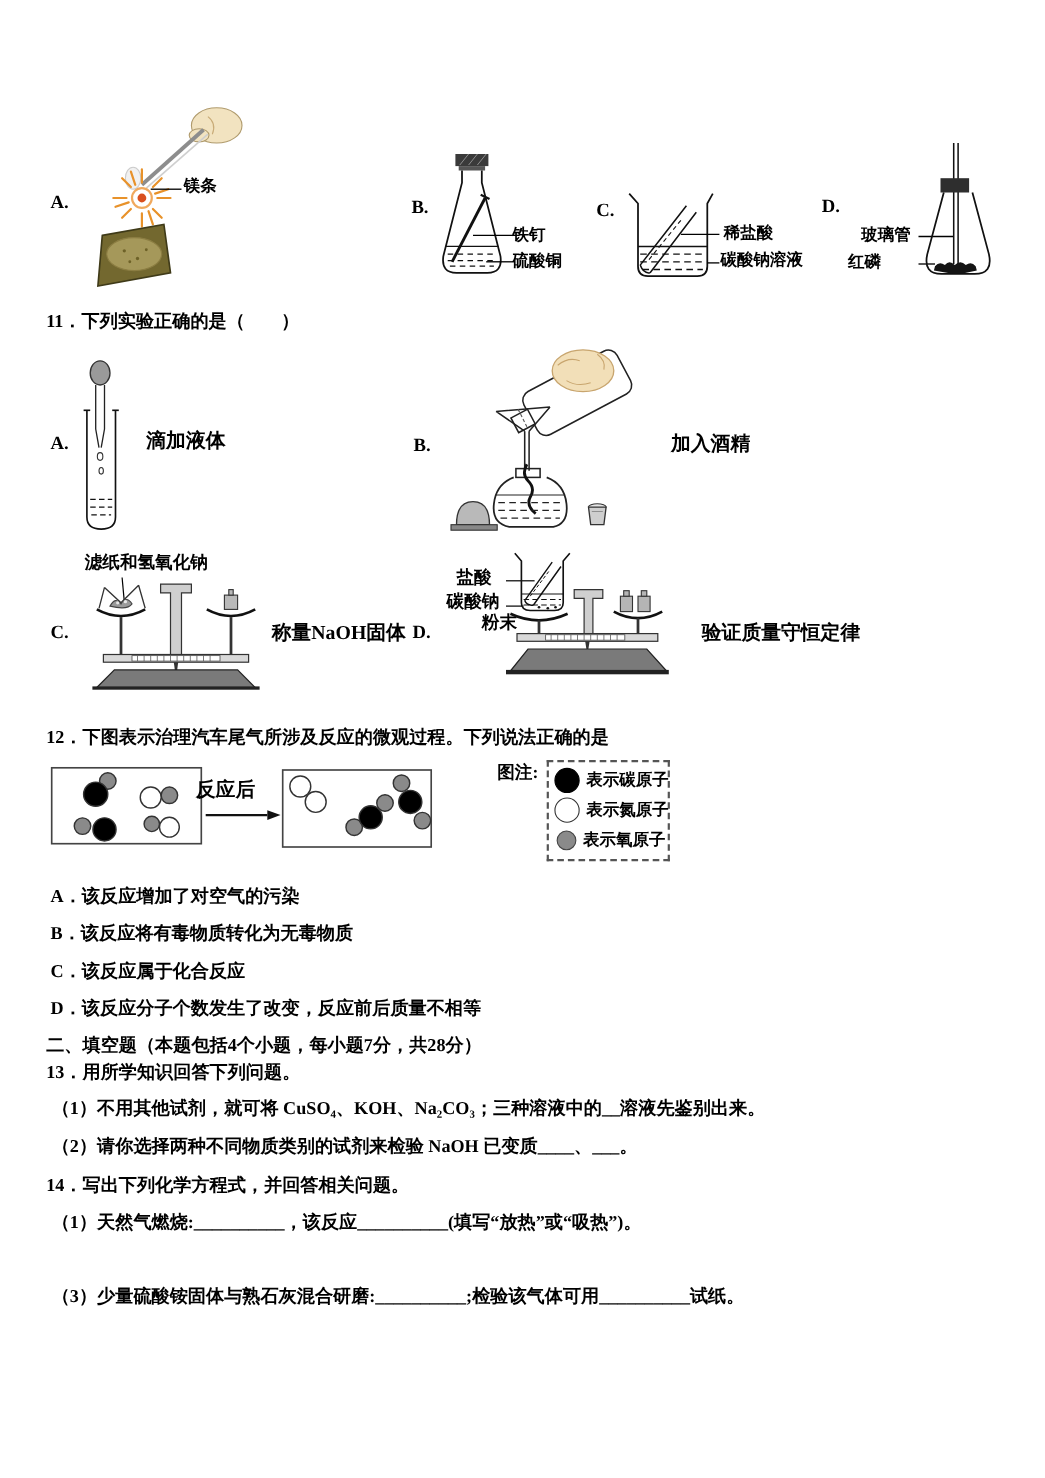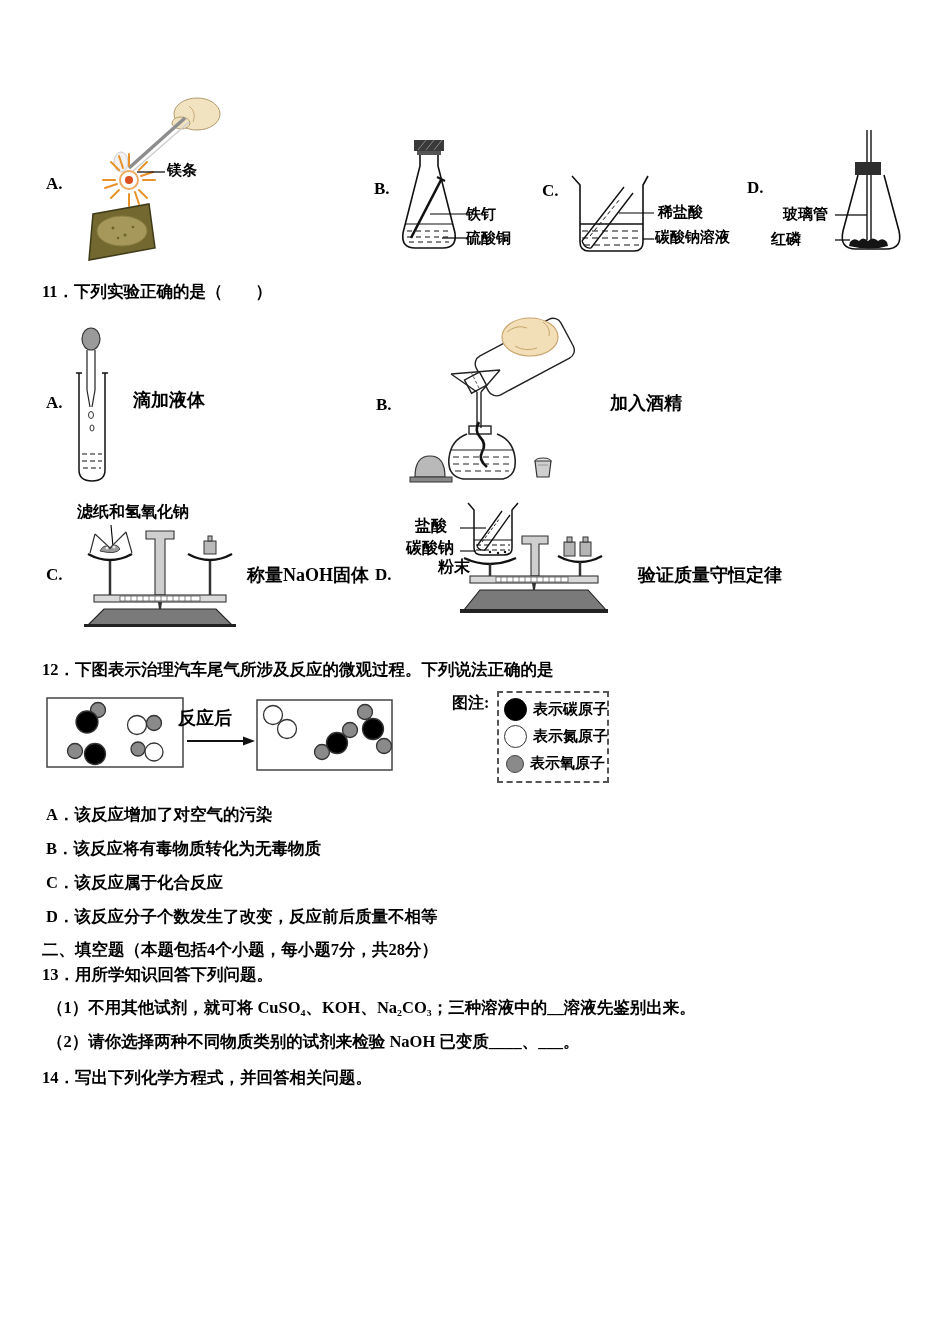--- a/index.html
+++ b/index.html
@@ -295,14 +295,16 @@
   <div class="t" style="left:46px;top:874px;">C．该反应属于化合反应</div>
   <div class="t" style="left:46px;top:908px;">D．该反应分子个数发生了改变，反应前后质量不相等</div>
 
   <div class="t" style="left:42px;top:941px;">二、填空题（本题包括4个小题，每小题7分，共28分）</div>
 
   <div class="t" style="left:42px;top:966px;">13．用所学知识回答下列问题。</div>
   <div class="t" style="left:47px;top:999px;">（1）不用其他试剂，就可将 CuSO₄、KOH、Na₂CO₃；三种溶液中的__溶液先鉴别出来。</div>
   <div class="t" style="left:47px;top:1033px;">（2）请你选择两种不同物质类别的试剂来检验 NaOH 已变质____、___。</div>
 
   <div class="t" style="left:42px;top:1069px;">14．写出下列化学方程式，并回答相关问题。</div>
+  <div class="t" style="left:47px;top:1102px;">（1）天然气燃烧:__________，该反应__________(填写“放热”或“吸热”)。</div>
+  <div class="t" style="left:47px;top:1170px;">（3）少量硫酸铵固体与熟石灰混合研磨:__________;检验该气体可用__________试纸。</div>
 
 </div>
 
 </body></html>

